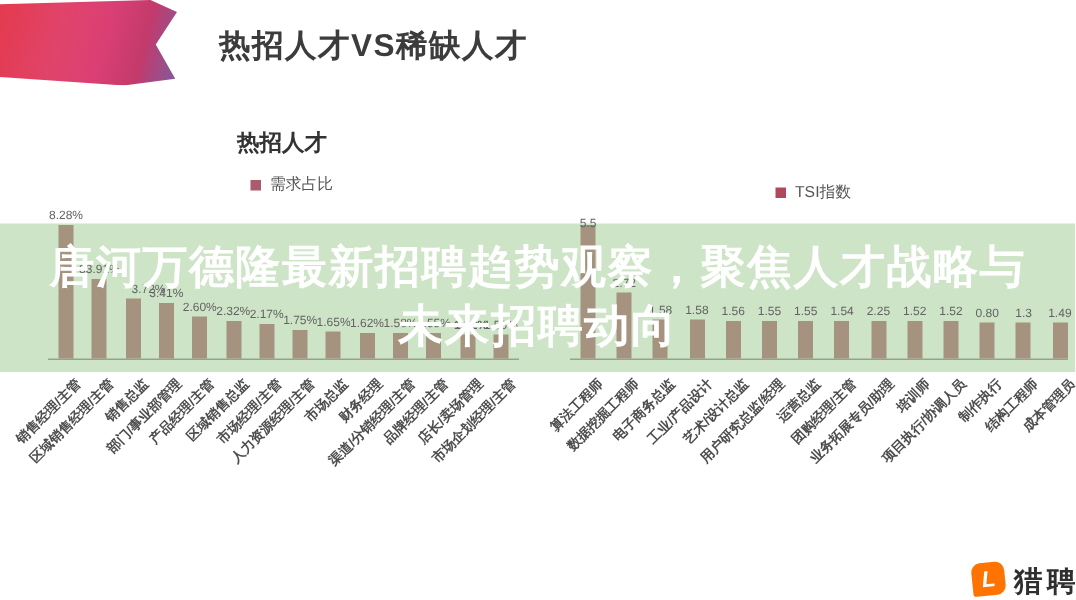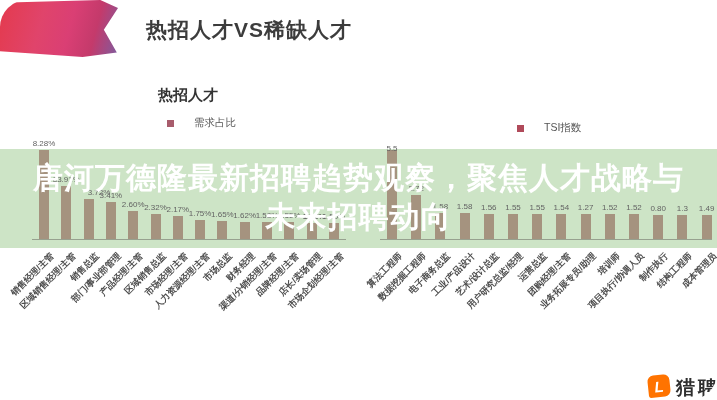--- a/index.html
+++ b/index.html
@@ -1,25 +1,25 @@
 <!DOCTYPE html>
 <html><head>
 <meta charset="utf-8">
 <style>
   html,body{margin:0;padding:0;background:#fff;}
   #stage{position:relative;width:717px;height:400px;background:#ffffff;overflow:hidden;
-         font-family:"Liberation Sans",sans-serif;border-radius:27px;}
+         font-family:"Liberation Sans",sans-serif;}
   
   .ribbon{position:absolute;left:0;top:4;width:118px;height:57px;
     background:linear-gradient(105deg,#e43a4d 0%,#e0446b 35%,#da3f74 58%,#c43a6b 78%,#7e5c9f 100%);
     clip-path:polygon(0% 5%,85% 0%,100% 14%,88% 52%,99% 92%,70% 100%,0% 90%);}
   .banner-title{position:absolute;left:146px;top:16px;font-size:21px;font-weight:bold;
     color:#3c3c3c;letter-spacing:1px;}
   .chart-header{position:absolute;font-size:15px;font-weight:bold;color:#333;}
-  .legend{position:absolute;display:flex;align-items:center;gap:20px;font-size:10.5px;color:#555;}
+  .legend{position:absolute;display:flex;align-items:center;gap:6px;font-size:10.5px;color:#555;}
   .legend .marker{width:7px;height:7px;display:inline-block;}
   
   .band{position:absolute;left:0;top:149px;width:717px;height:99px;background:#cde4c6;z-index:1;}
   .overlay-line{position:absolute;left:0;width:717px;text-align:center;color:#ffffff;
     font-weight:bold;font-size:30px;z-index:3;letter-spacing:1px;}
   #overlay-line1{top:158px;}
   #overlay-line2{top:197px;}
   
   #chart-layer{position:absolute;left:0;top:0;width:715px;height:400px;z-index:2;}
   .axis-line{position:absolute;height:1px;background:#97a18f;top:239px;}
@@ -123,21 +123,21 @@
       <div class="bar" style="left: 508px; width: 10px; top: 214px; height: 25px; background: rgb(165, 147, 127);"></div>
       <div class="val-label" style="left: 495px; top: 203px;">1.55</div>
       <div class="x-label" style="left: 367px; top: 250px;">用户研究总监/经理</div>
       <div class="bar" style="left: 532.2px; width: 10px; top: 214px; height: 25px; background: rgb(165, 147, 127);"></div>
       <div class="val-label" style="left: 519.2px; top: 203px;">1.55</div>
       <div class="x-label" style="left: 391.2px; top: 250px;">运营总监</div>
       <div class="bar" style="left: 556.4px; width: 10px; top: 214px; height: 25px; background: rgb(165, 147, 127);"></div>
       <div class="val-label" style="left: 543.4px; top: 203px;">1.54</div>
       <div class="x-label" style="left: 415.4px; top: 250px;">团购经理/主管</div>
       <div class="bar" style="left: 580.6px; width: 10px; top: 214px; height: 25px; background: rgb(165, 147, 127);"></div>
-      <div class="val-label" style="left: 567.6px; top: 203px;">1.27</div>
+      <div class="val-label" style="left: 567.6px; top: 203px;">2.25</div>
       <div class="x-label" style="left: 439.6px; top: 250px;">业务拓展专员/助理</div>
       <div class="bar" style="left: 604.8px; width: 10px; top: 214px; height: 25px; background: rgb(165, 147, 127);"></div>
       <div class="val-label" style="left: 591.8px; top: 203px;">1.52</div>
       <div class="x-label" style="left: 463.8px; top: 250px;">培训师</div>
       <div class="bar" style="left: 629px; width: 10px; top: 214px; height: 25px; background: rgb(165, 147, 127);"></div>
       <div class="val-label" style="left: 616px; top: 203px;">1.52</div>
       <div class="x-label" style="left: 488px; top: 250px;">项目执行/协调人员</div>
       <div class="bar" style="left: 653.2px; width: 10px; top: 215px; height: 24px; background: rgb(165, 147, 127);"></div>
       <div class="val-label" style="left: 640.2px; top: 204px;">0.80</div>
       <div class="x-label" style="left: 512.2px; top: 250px;">制作执行</div>

